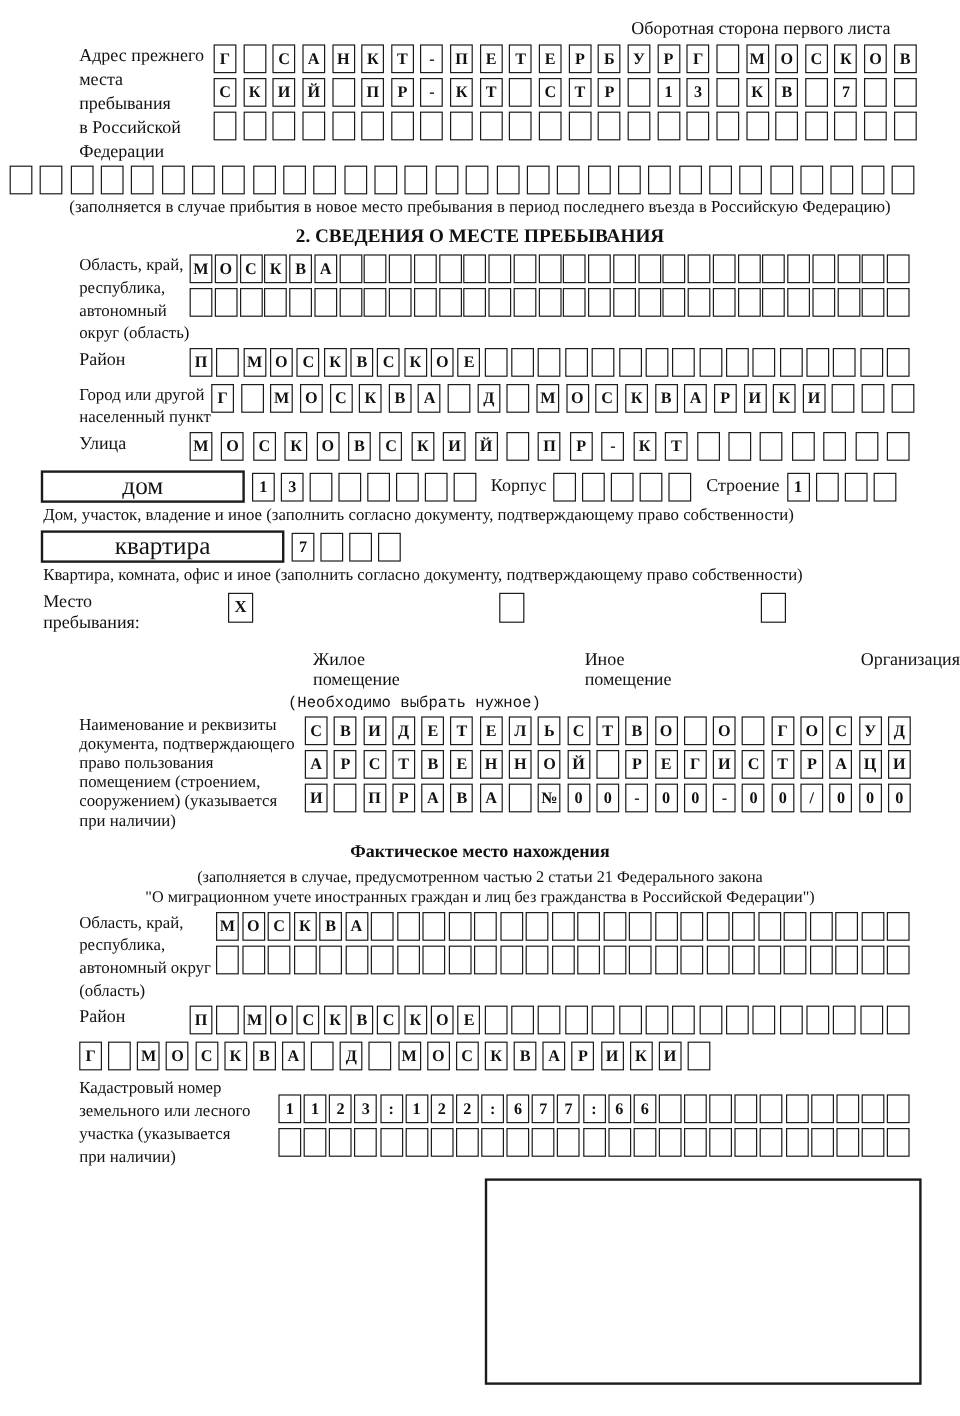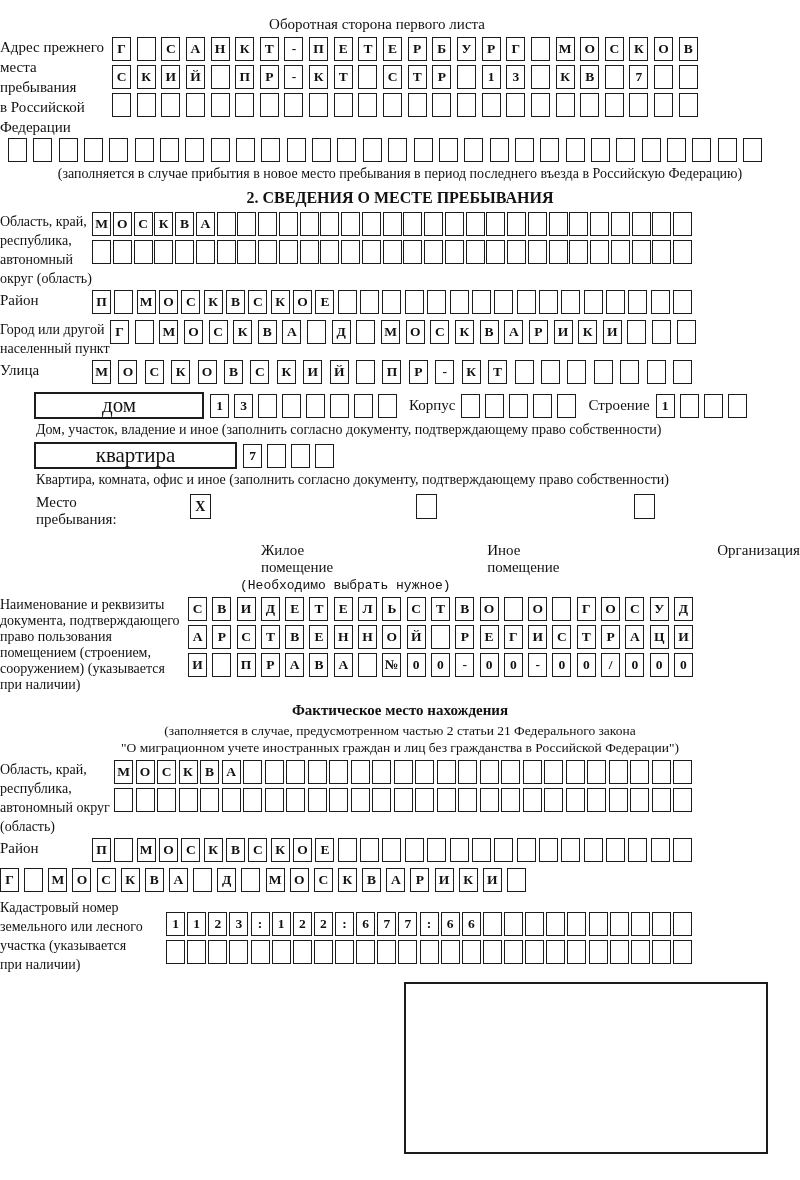--- a/index.html
+++ b/index.html
@@ -2,22 +2,22 @@
 <html><head>
 <meta charset="utf-8">
 <style>
   html,body{margin:0;padding:0;background:#fff;}
   .sheet{
     position:relative;width:800px;height:1180px;overflow:hidden;
     background:#fff;color:#111;
     font-family:"Liberation Serif","DejaVu Serif",serif;
     font-size:15px;
   }
-  .header-note{padding:16px 58px 0 12px;text-align:center;font-size:15px;}
-  .field{display:flex;align-items:flex-start;}
+  .header-note{padding:16px 58px 0 12px;text-align:right;font-size:15px;}
+  .field{display:flex;align-items:flex-start;margin-left:66px;}
   .flabel{flex:none;white-space:pre-line;font-size:14px;line-height:19px;}
   .flabel.big{font-size:15px;line-height:20px;}
   .flabel.tight{font-size:14px;line-height:16px;}
   .lw112{width:112px}.lw92{width:92px}.lw110{width:110px}
   .lw188{width:188px}.lw114{width:114px}.lw166{width:166px}
   .gcol{display:flex;flex-direction:column;}
   .grid{display:flex;justify-content:space-between;margin-bottom:4px;}
   .grid.gs{justify-content:flex-start;gap:5px;margin-bottom:0;}
   .w586{width:586px}.w754{width:754px}.w600{width:600px}
   .w505{width:505px}.w578{width:578px}.w526{width:526px}

